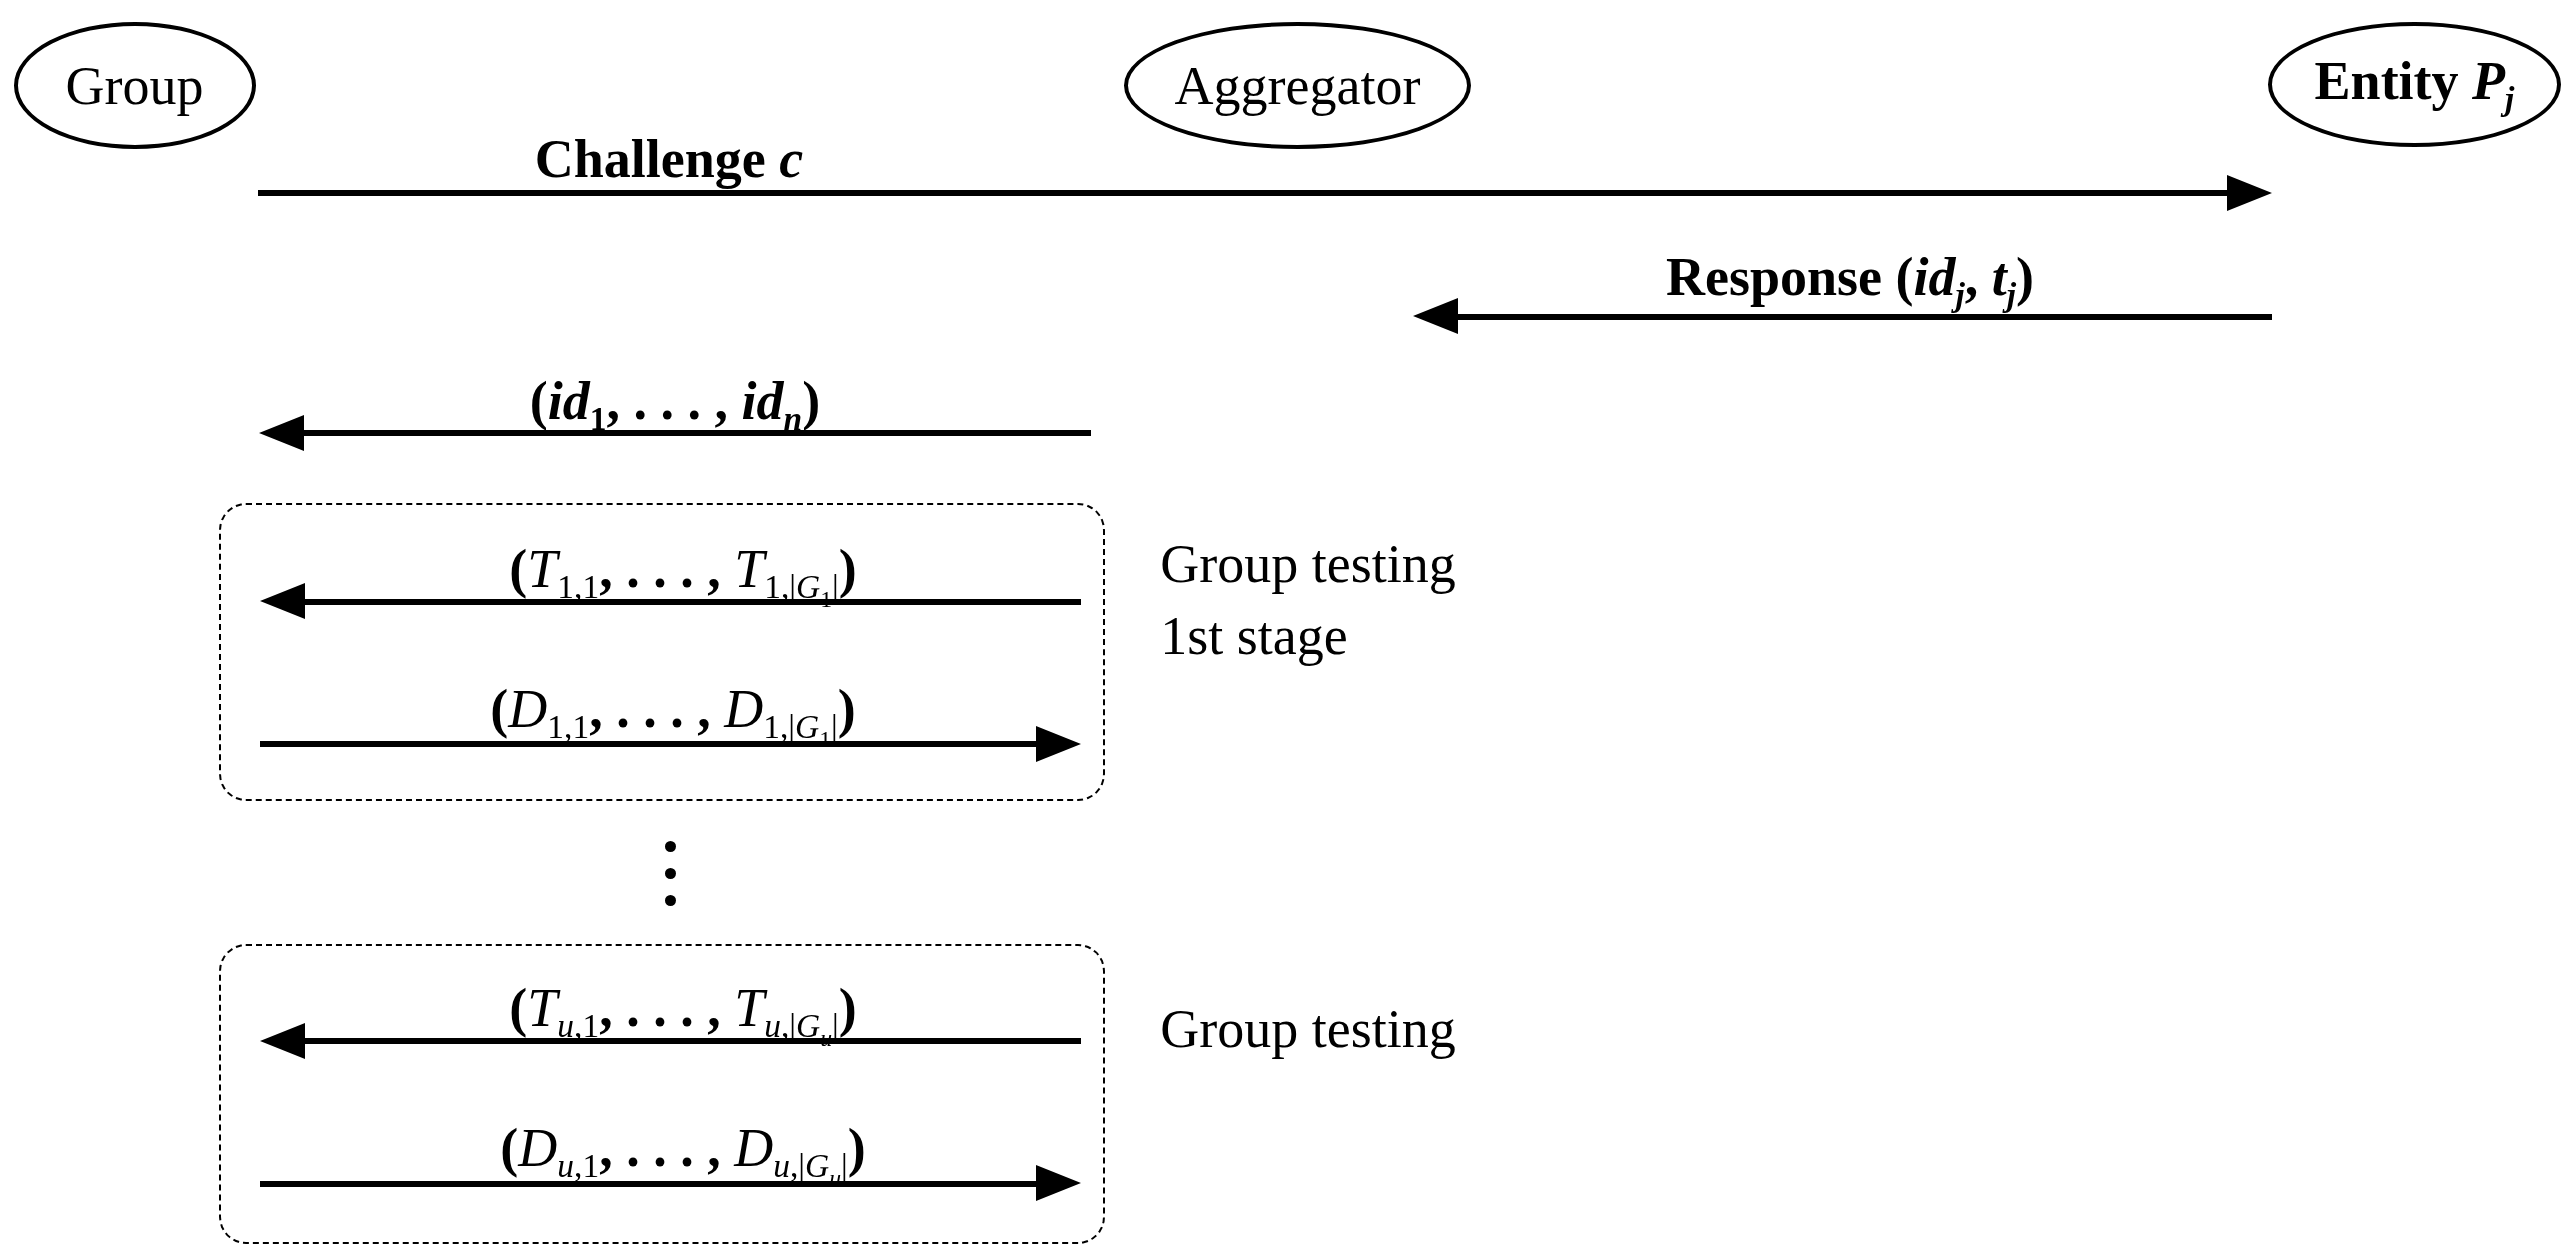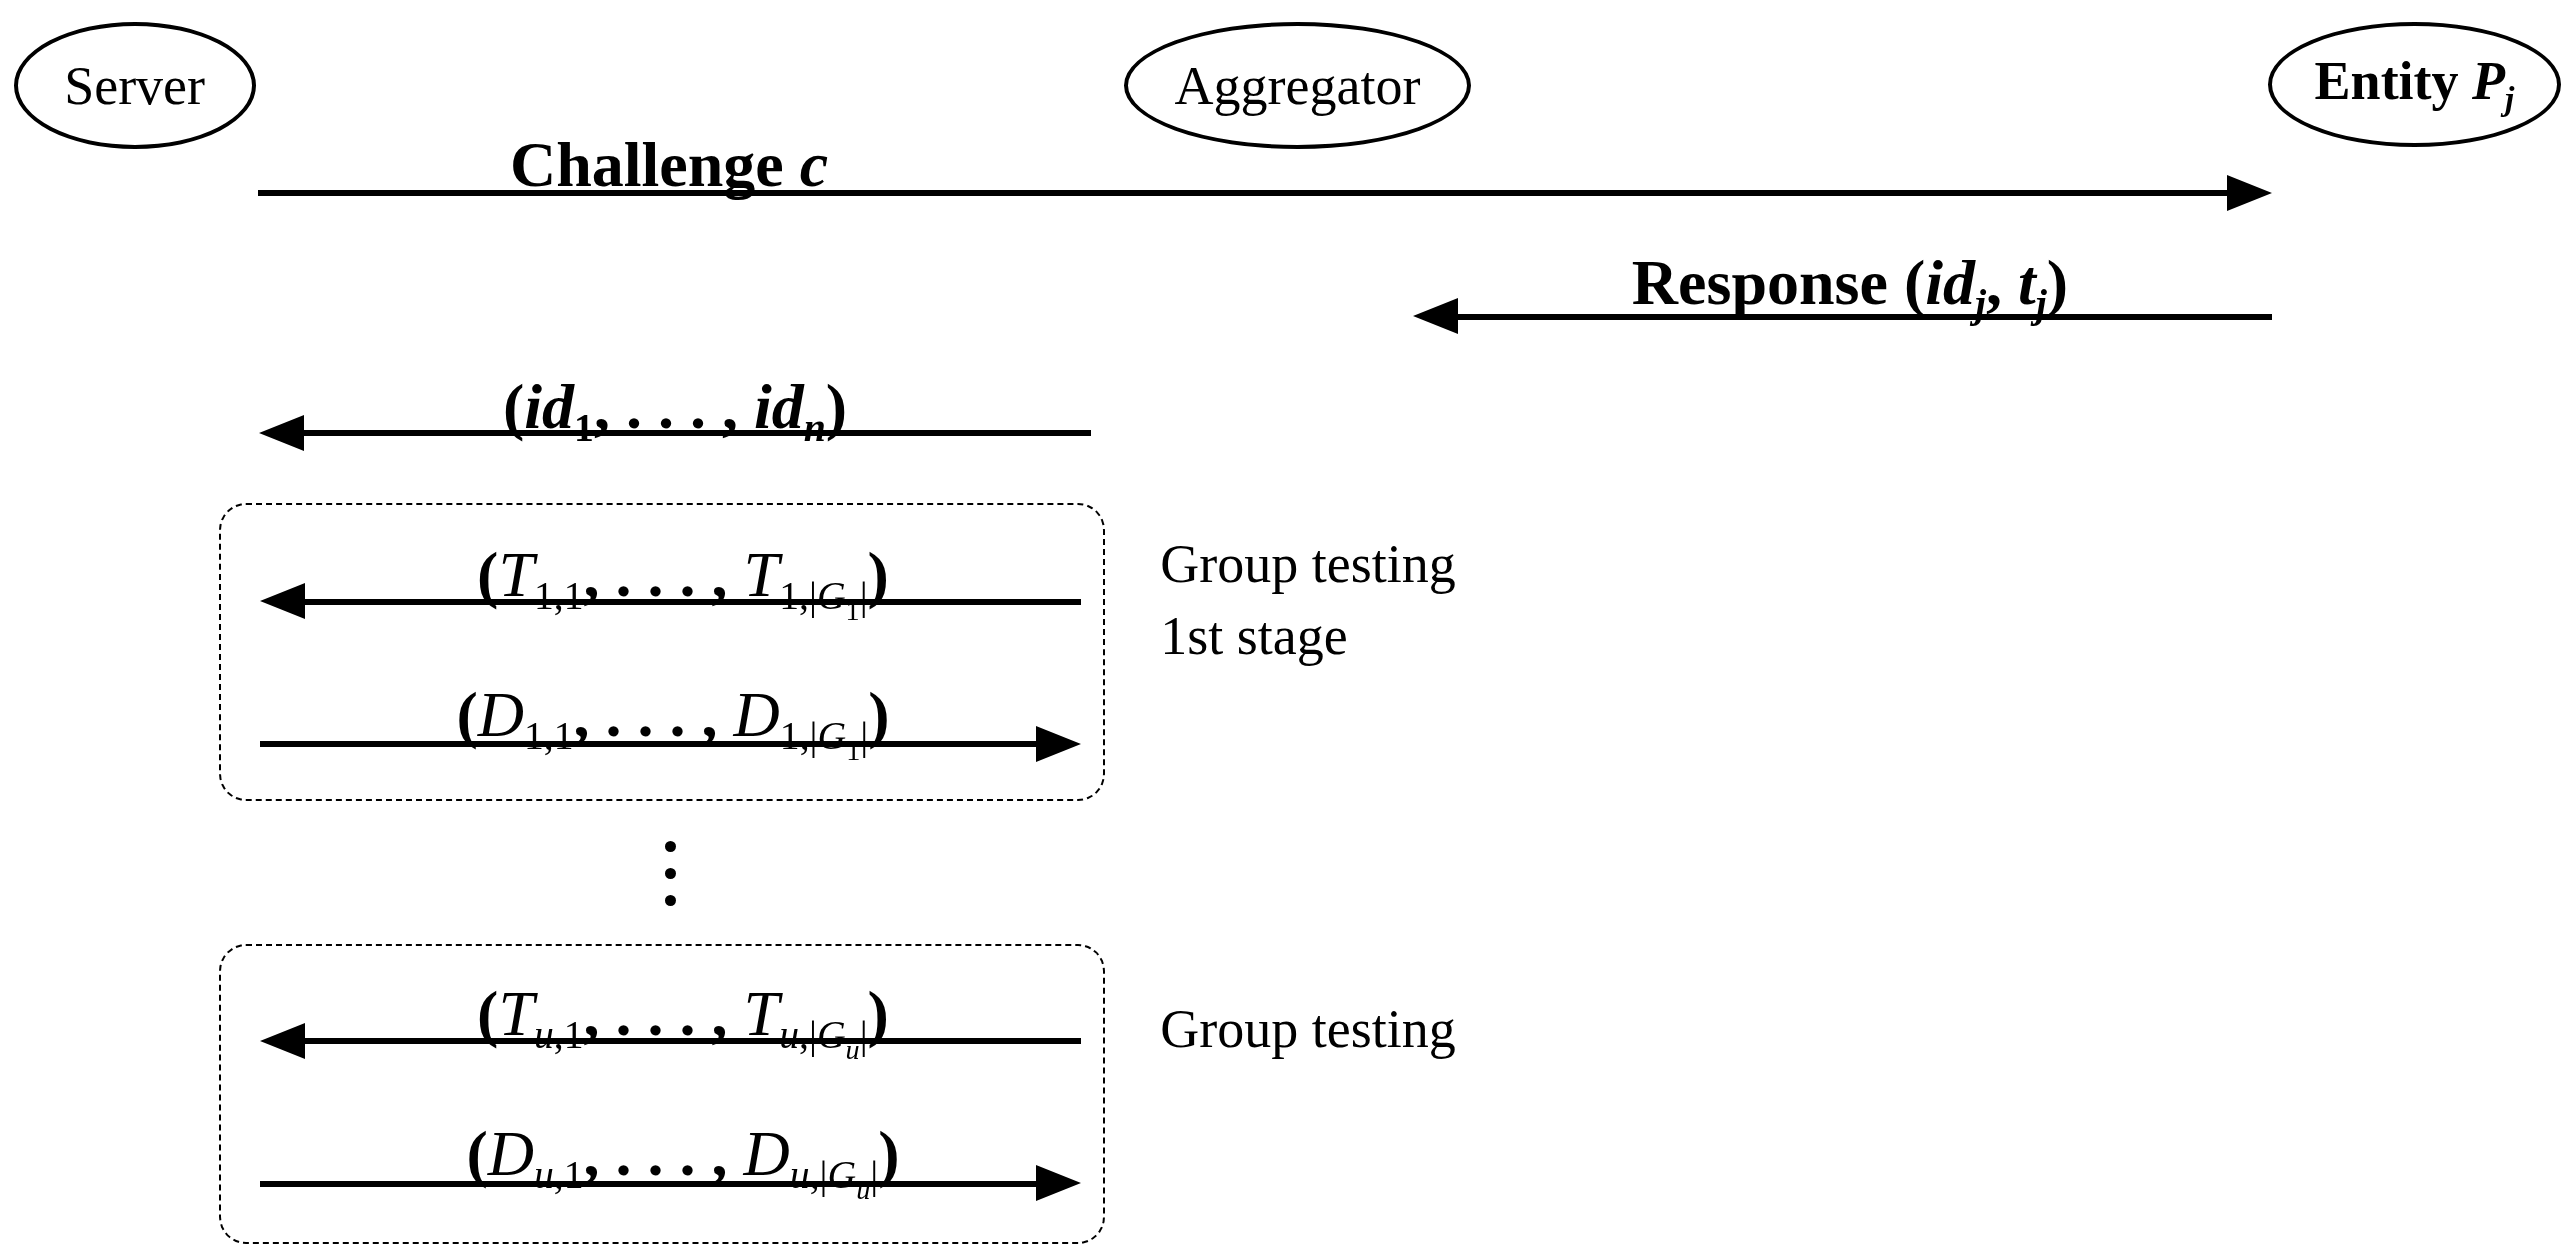--- a/index.html
+++ b/index.html
@@ -25,21 +25,21 @@
   
   .shaft{position:absolute;height:6.3px;background:#000;}
   .head{position:absolute;width:0;height:0;
     border-top:18px solid transparent;border-bottom:18px solid transparent;}
   .head.right{border-left:45px solid #000;}
   .head.left{border-right:45px solid #000;}
   
   .mlabel{
     position:absolute;
     transform:translateX(-50%);
-    font-size:64px;line-height:1.15;
+    font-size:54px;line-height:1.15;
     white-space:nowrap;
   }
   .stage-note{
     position:absolute;
     transform:translateX(-50%);
     text-align:left;
     font-size:54px;line-height:72px;
     white-space:nowrap;
   }
   
@@ -61,21 +61,21 @@
   .tk-sb,.tk-sbi{font-weight:bold;}
   .tk-ss,.tk-ssi{font-size:44%;vertical-align:-0.85em;}
   .tk-ssi{font-style:italic;}
 </style>
 </head>
 <body>
 
 <div class="canvas">
 
   <div class="node" style="left:13.6px;top:22px;width:242px;height:127px">
-    <span>Server</span>
+    <span>Group</span>
   </div>
 
   <div class="node" style="left:1124px;top:22px;width:347px;height:127px">
     <span>Aggregator</span>
   </div>
 
   <div class="node" style="left:2268px;top:22px;width:293px;height:125px">
     <span><span class="tk-r">Entity </span><span class="tk-bi">P</span><span class="tk-sbi">j</span></span>
   </div>
 

